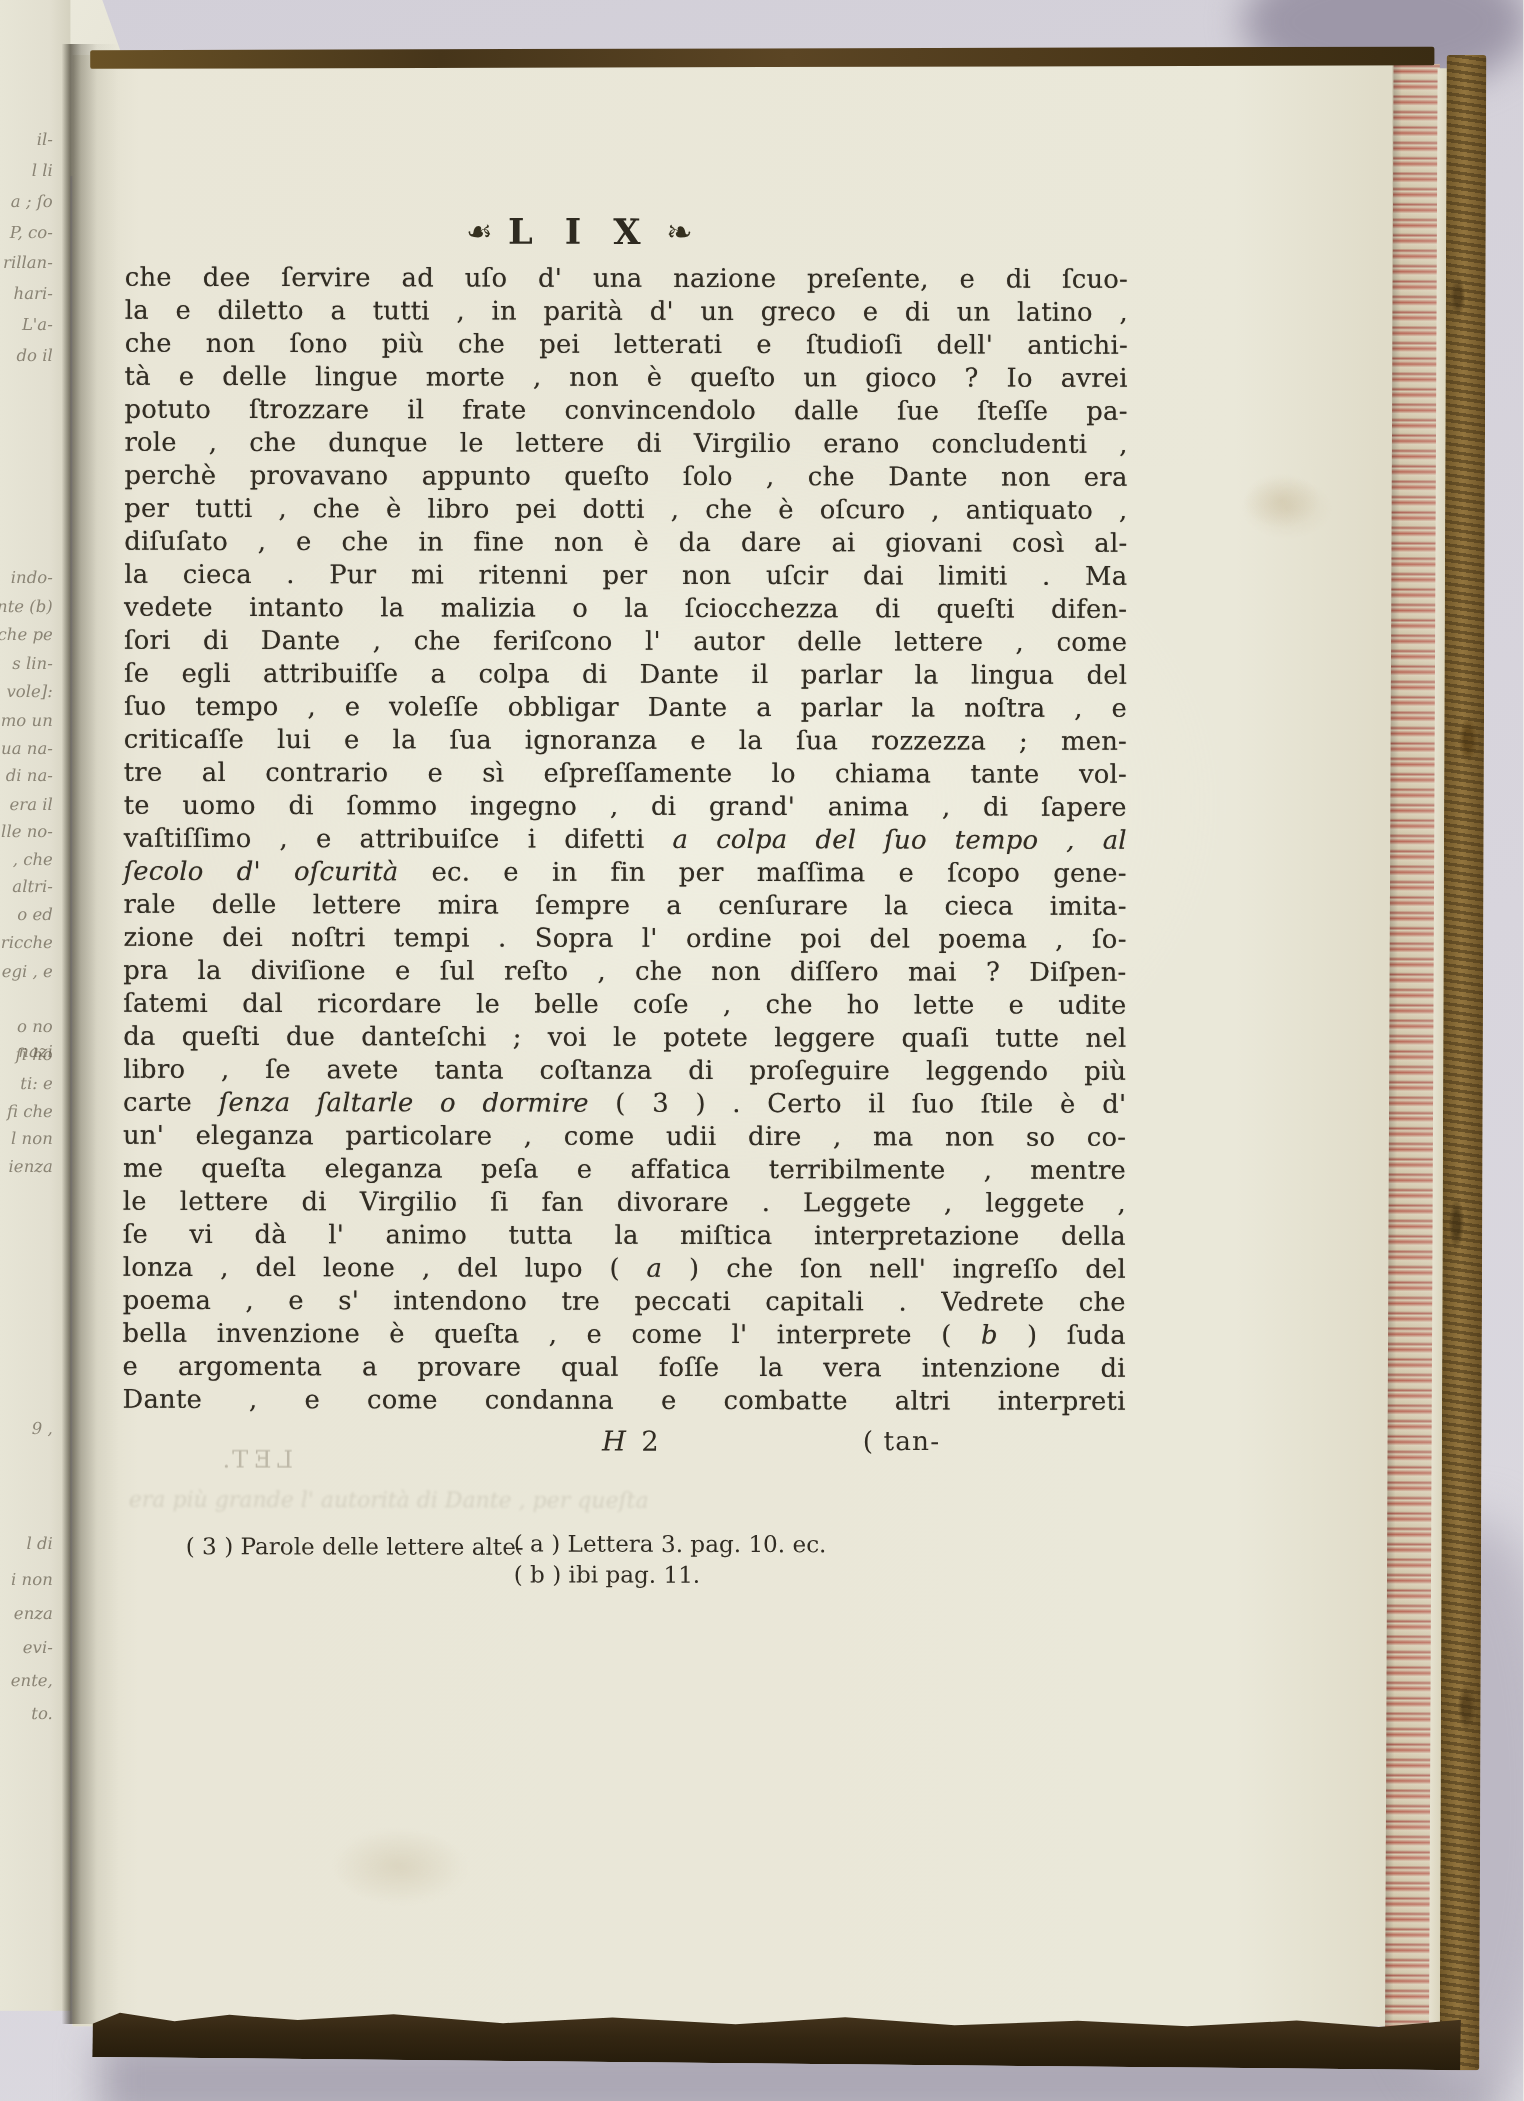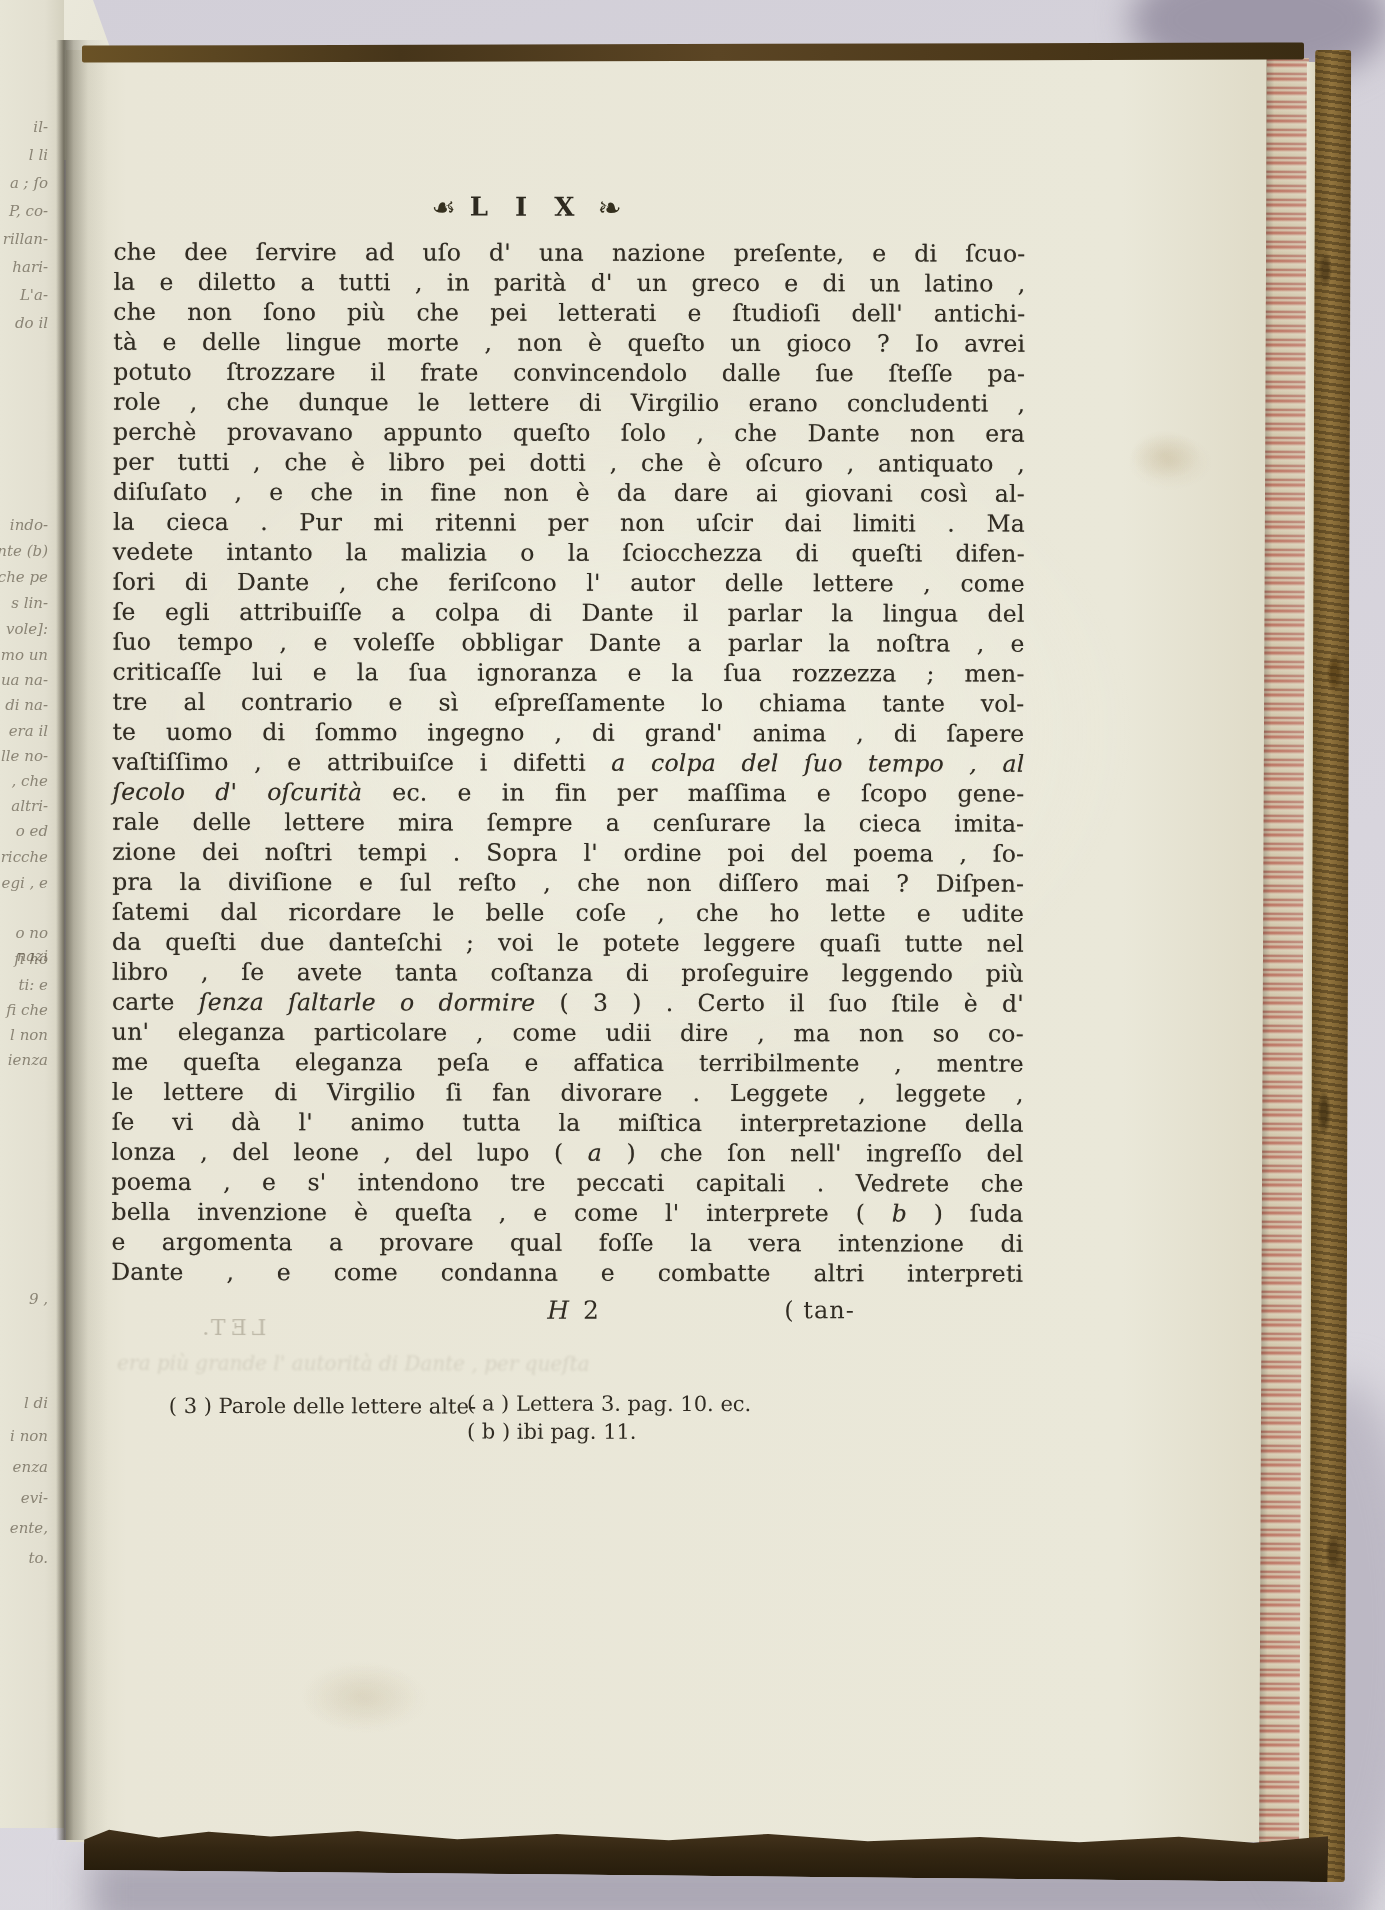--- a/index.html
+++ b/index.html
@@ -99,21 +99,21 @@
   }
 
   
   #print-area { position: absolute; left: 0; top: 0; width: 1385px; height: 1910px; z-index: 6; transform: rotate(0.12deg); color: var(--ink, #312c23); }
   #page-header {
     position: absolute; left: 360px; top: 192px; width: 330px;
     display: flex; align-items: center; justify-content: center; gap: 14px;
   }
   .fleuron { font-family: "DejaVu Sans", sans-serif; font-size: 27px; line-height: 1; color: #35301f; }
   .fleuron.flip { transform: scaleX(-1); }
-  #page-number { font-size: 26px; letter-spacing: 9px; font-weight: bold; color: #2e2a20; }
+  #page-number { font-size: 32px; letter-spacing: 9px; font-weight: bold; color: #2e2a20; }
 
   #page-body-text { position: absolute; left: 112px; top: 238px; width: 912px; }
   .bodyline {
     font-size: 23.5px; line-height: 30px; height: 30px;
     text-align: justify; text-align-last: justify;
     white-space: normal; letter-spacing: 0.2px;
     text-shadow: 0 0 0.7px rgba(49,44,35,0.55);
   }
   .it { font-style: italic; }
 

